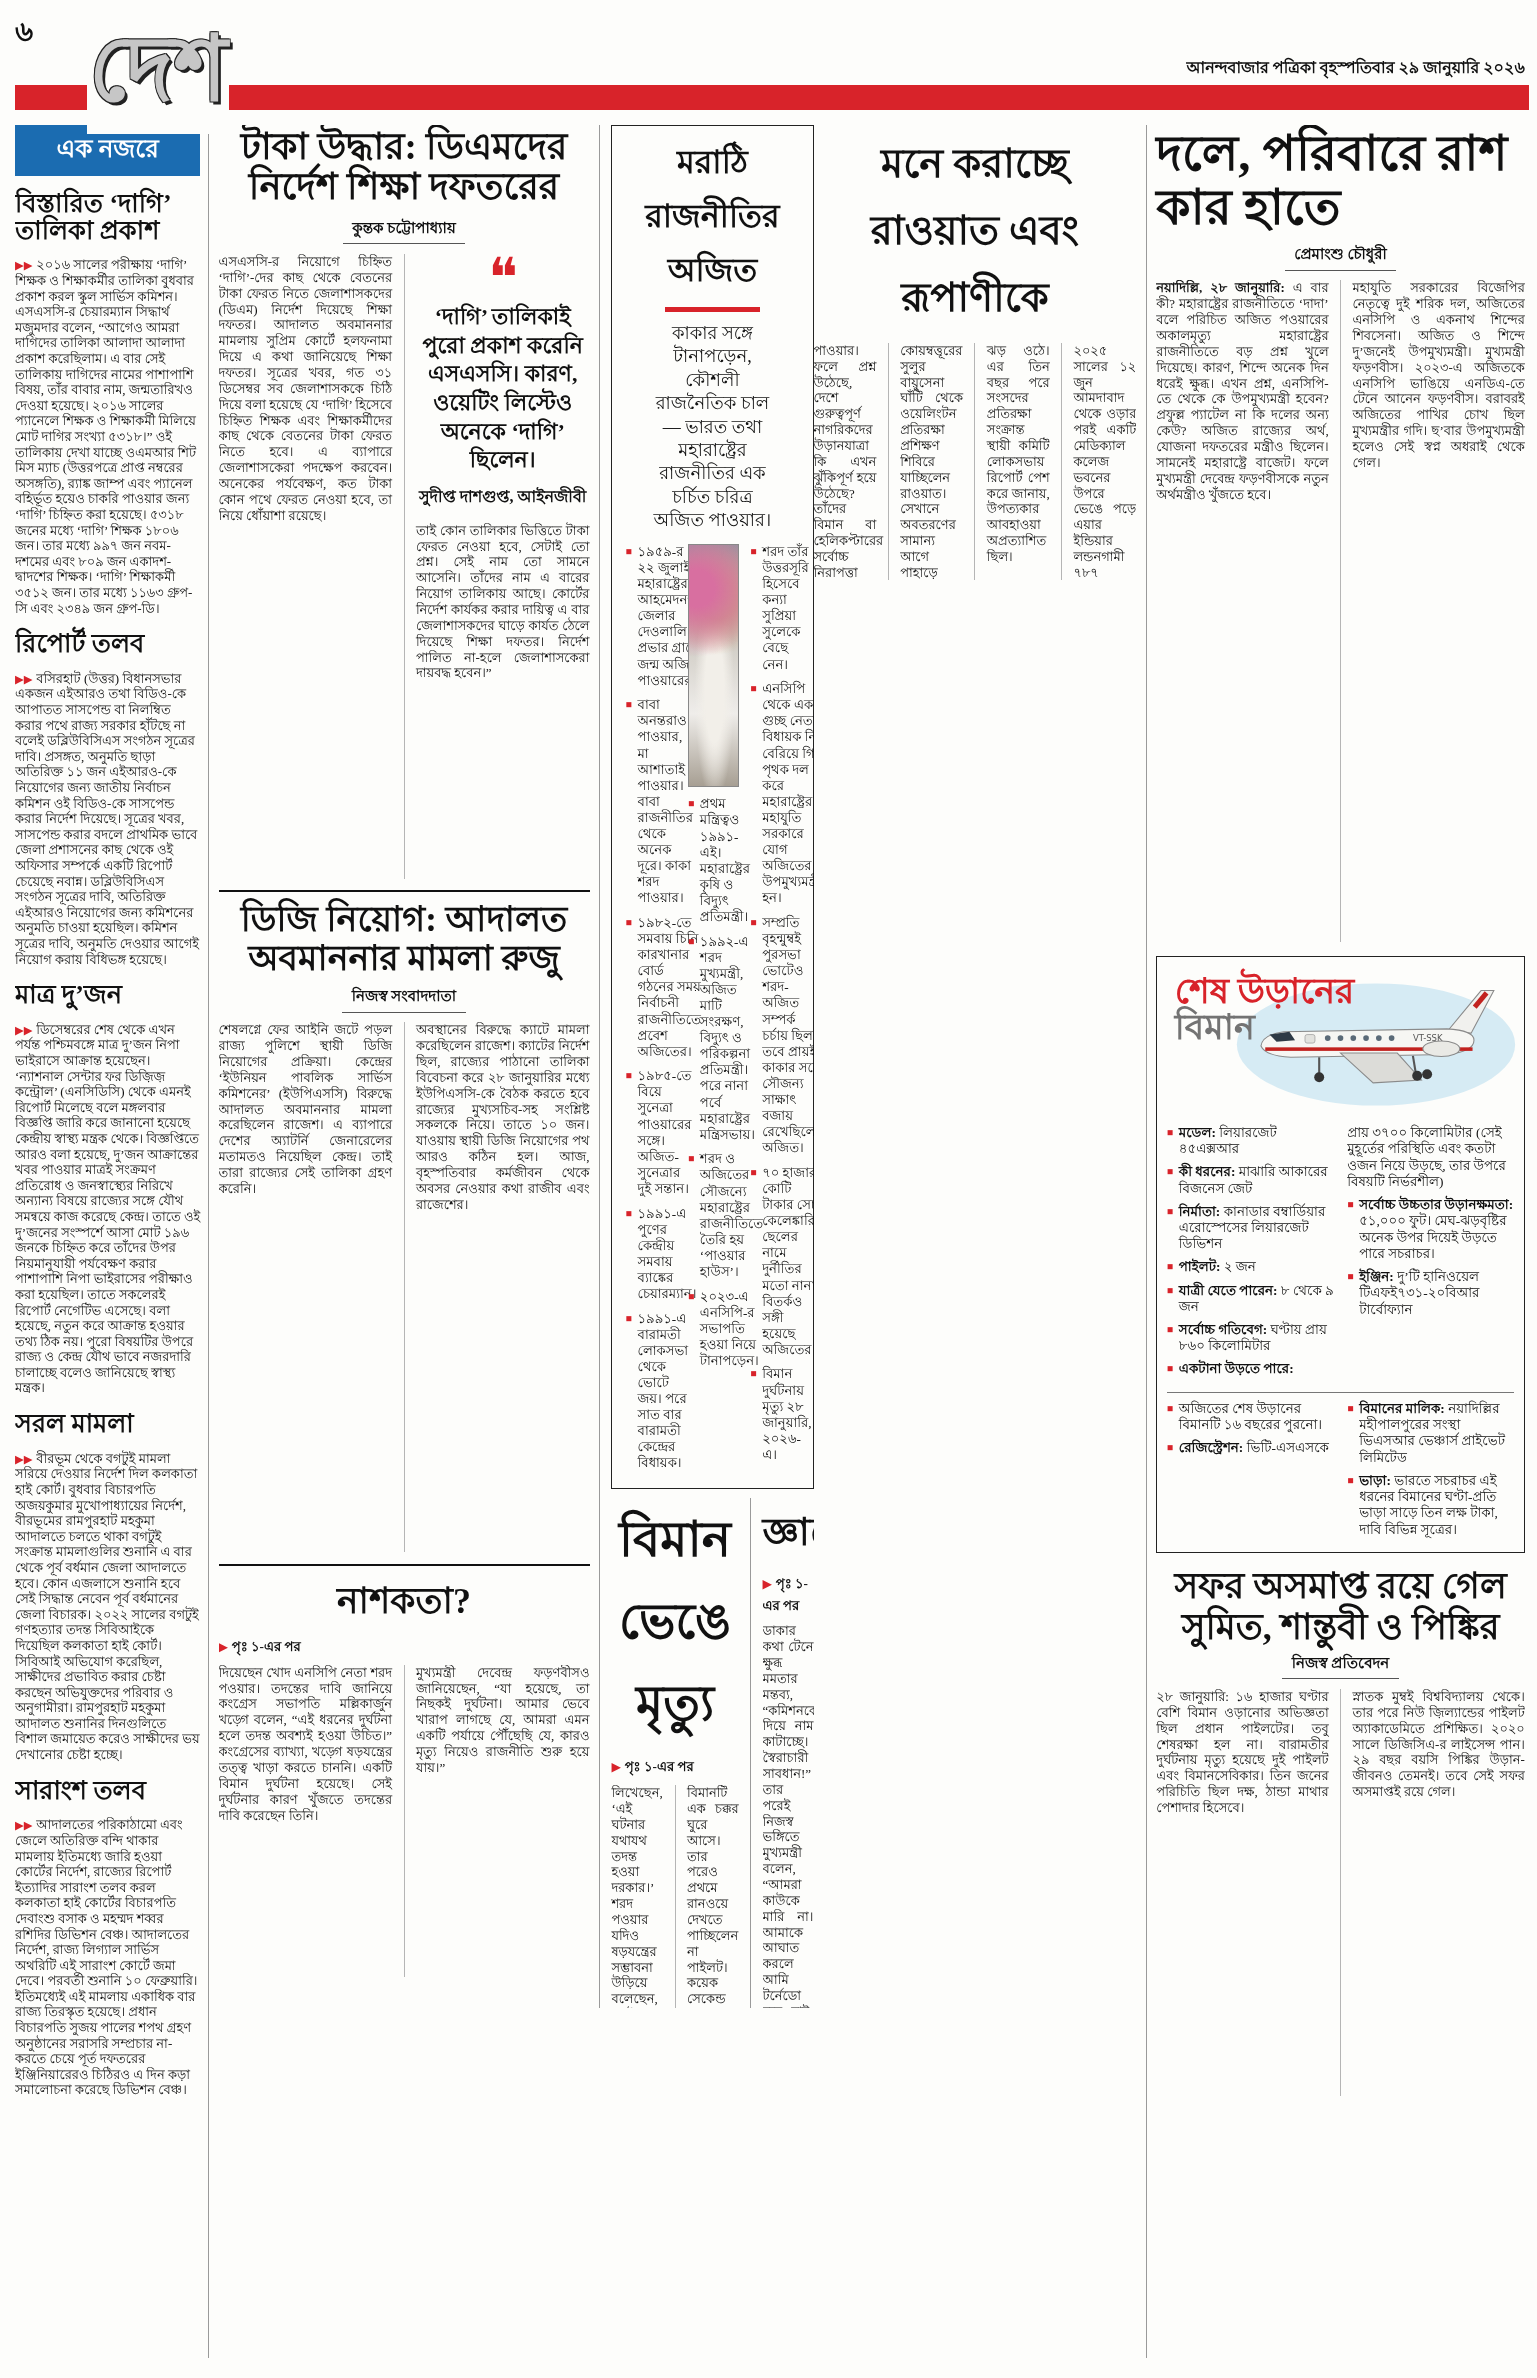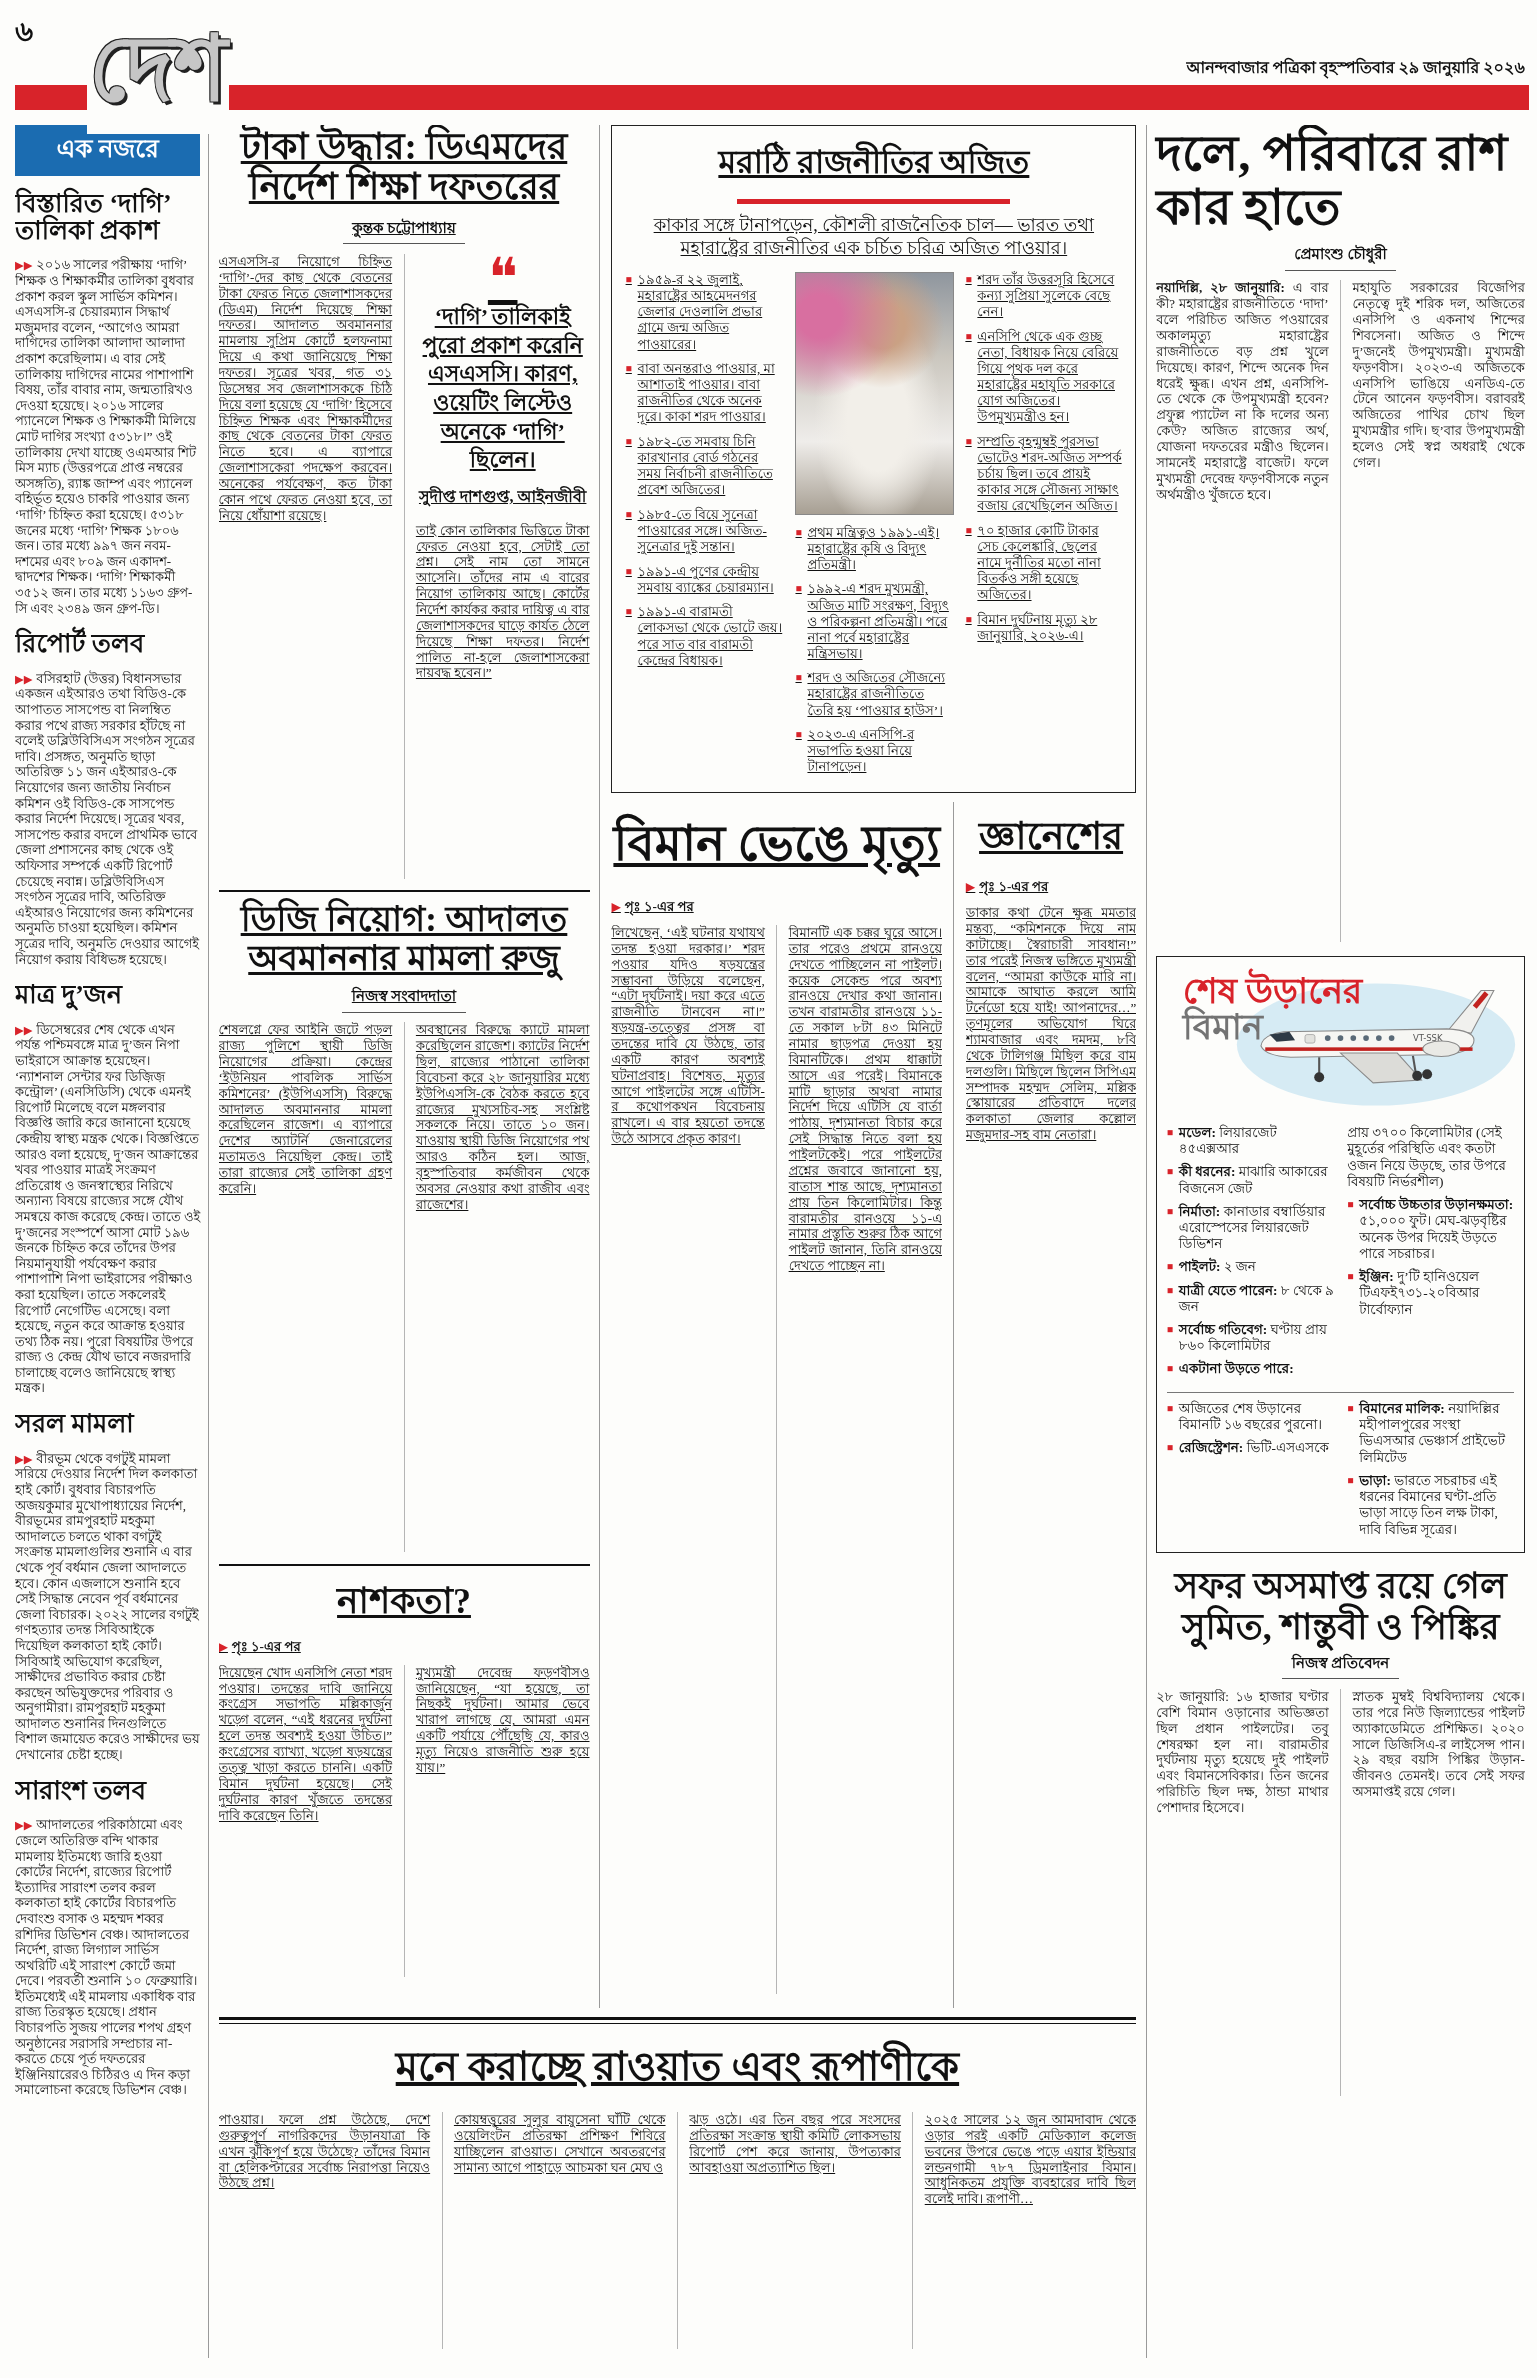--- a/index.html
+++ b/index.html
@@ -11,21 +11,21 @@
   .redband{position:absolute;left:15px;right:9.5px;top:85px;height:24.6px;background:#d8232a;}
   .logobox{position:absolute;left:87px;top:13.2px;width:142px;height:121px;background:#fdfdfb;z-index:3;
            display:flex;align-items:center;justify-content:center;}
   .logobox span{font-size:91px;font-weight:bold;color:#c6c6c6;text-shadow:2.8px 2.8px 0 #222,-0.9px -0.9px 0 #222,0.9px -0.9px 0 #222,-0.9px 0.9px 0 #222;}
   .dateline{position:absolute;right:13.2px;top:55px;font-size:16px;font-weight:bold;}
   
   .main{display:grid;grid-template-columns:194px 1fr 379px;gap:0;margin:3.8px 13.2px 0 15px;height:2233px;overflow:hidden;}
   .rail{overflow:hidden;}
   .rail-left{padding-right:7.6px;border-right:0.9px solid #9a9a9a;}
   .rail-right{padding-left:9.5px;border-left:0.9px solid #9a9a9a;}
-  .center{padding:0 9.5px;overflow:hidden;display:flex;flex-direction:column;text-decoration:underline;}
+  .center{padding:0 9.5px;overflow:hidden;display:flex;flex-direction:row;}
   
   .rail-header{background:#1b6cb1;color:#fff;text-align:center;font-weight:bold;font-size:24.6px;padding:5.7px 1.9px;margin-bottom:7px;}
   .ritem h3{font-size:25.6px;line-height:1.04;margin:15px 0 7.6px;font-weight:bold;}
   .rbody{font-size:13px;line-height:1.2;text-align:left;}
   .arr2{color:#d8232a;font-size:11.4px;margin-right:3.8px;}
   
   .byline{font-weight:bold;font-size:15px;text-align:center;width:max-content;margin:3.8px auto 9.5px;
           border-bottom:1.9px solid #555;padding:0 9.5px 2.8px;}
   .body{font-size:13px;line-height:1.22;text-align:justify;}
   .contmark{font-weight:bold;font-size:13.2px;margin:3.8px 0 5.7px;}
@@ -70,21 +70,21 @@
   .cols4{display:flex;gap:11.4px;height:237px;overflow:hidden;}
   .cols4>div{flex:1;min-width:0;}
   .cols4>div+div{border-left:0.9px solid #b5b5b5;padding-left:11.4px;}
   
   .h-dole{font-size:49px;line-height:1.1;font-weight:bold;margin:1.9px 0 7.6px;}
   .dole-body{height:662px;overflow:hidden;}
   .dl{font-weight:bold;}
   
   .planebox{border:1.9px solid #222;margin-top:13.2px;padding:7.6px 9.5px;}
   .plane-head{position:relative;height:161px;}
-  .plane-title{position:absolute;left:16px;top:9.5px;font-size:35px;line-height:1.05;font-weight:bold;z-index:2;}
+  .plane-title{position:absolute;left:8px;top:9.5px;font-size:35px;line-height:1.05;font-weight:bold;z-index:2;}
   .plane-title .t1{color:#d8232a;display:block;}
   .plane-title .t2{color:#737373;display:block;}
   .plane-img{position:absolute;right:-3.8px;top:0;width:284px;height:161px;}
   .facts{font-size:13.4px;line-height:1.22;}
   .facts .fi{display:flex;gap:5.7px;margin-bottom:6.6px;break-inside:avoid;}
   .facts b{font-weight:bold;}
   .fact-cols{display:flex;gap:13.2px;}
   .fact-cols>div{flex:1;min-width:0;}
   .fact-sep{border-top:0.9px solid #777;margin:7.6px 0;}
   

